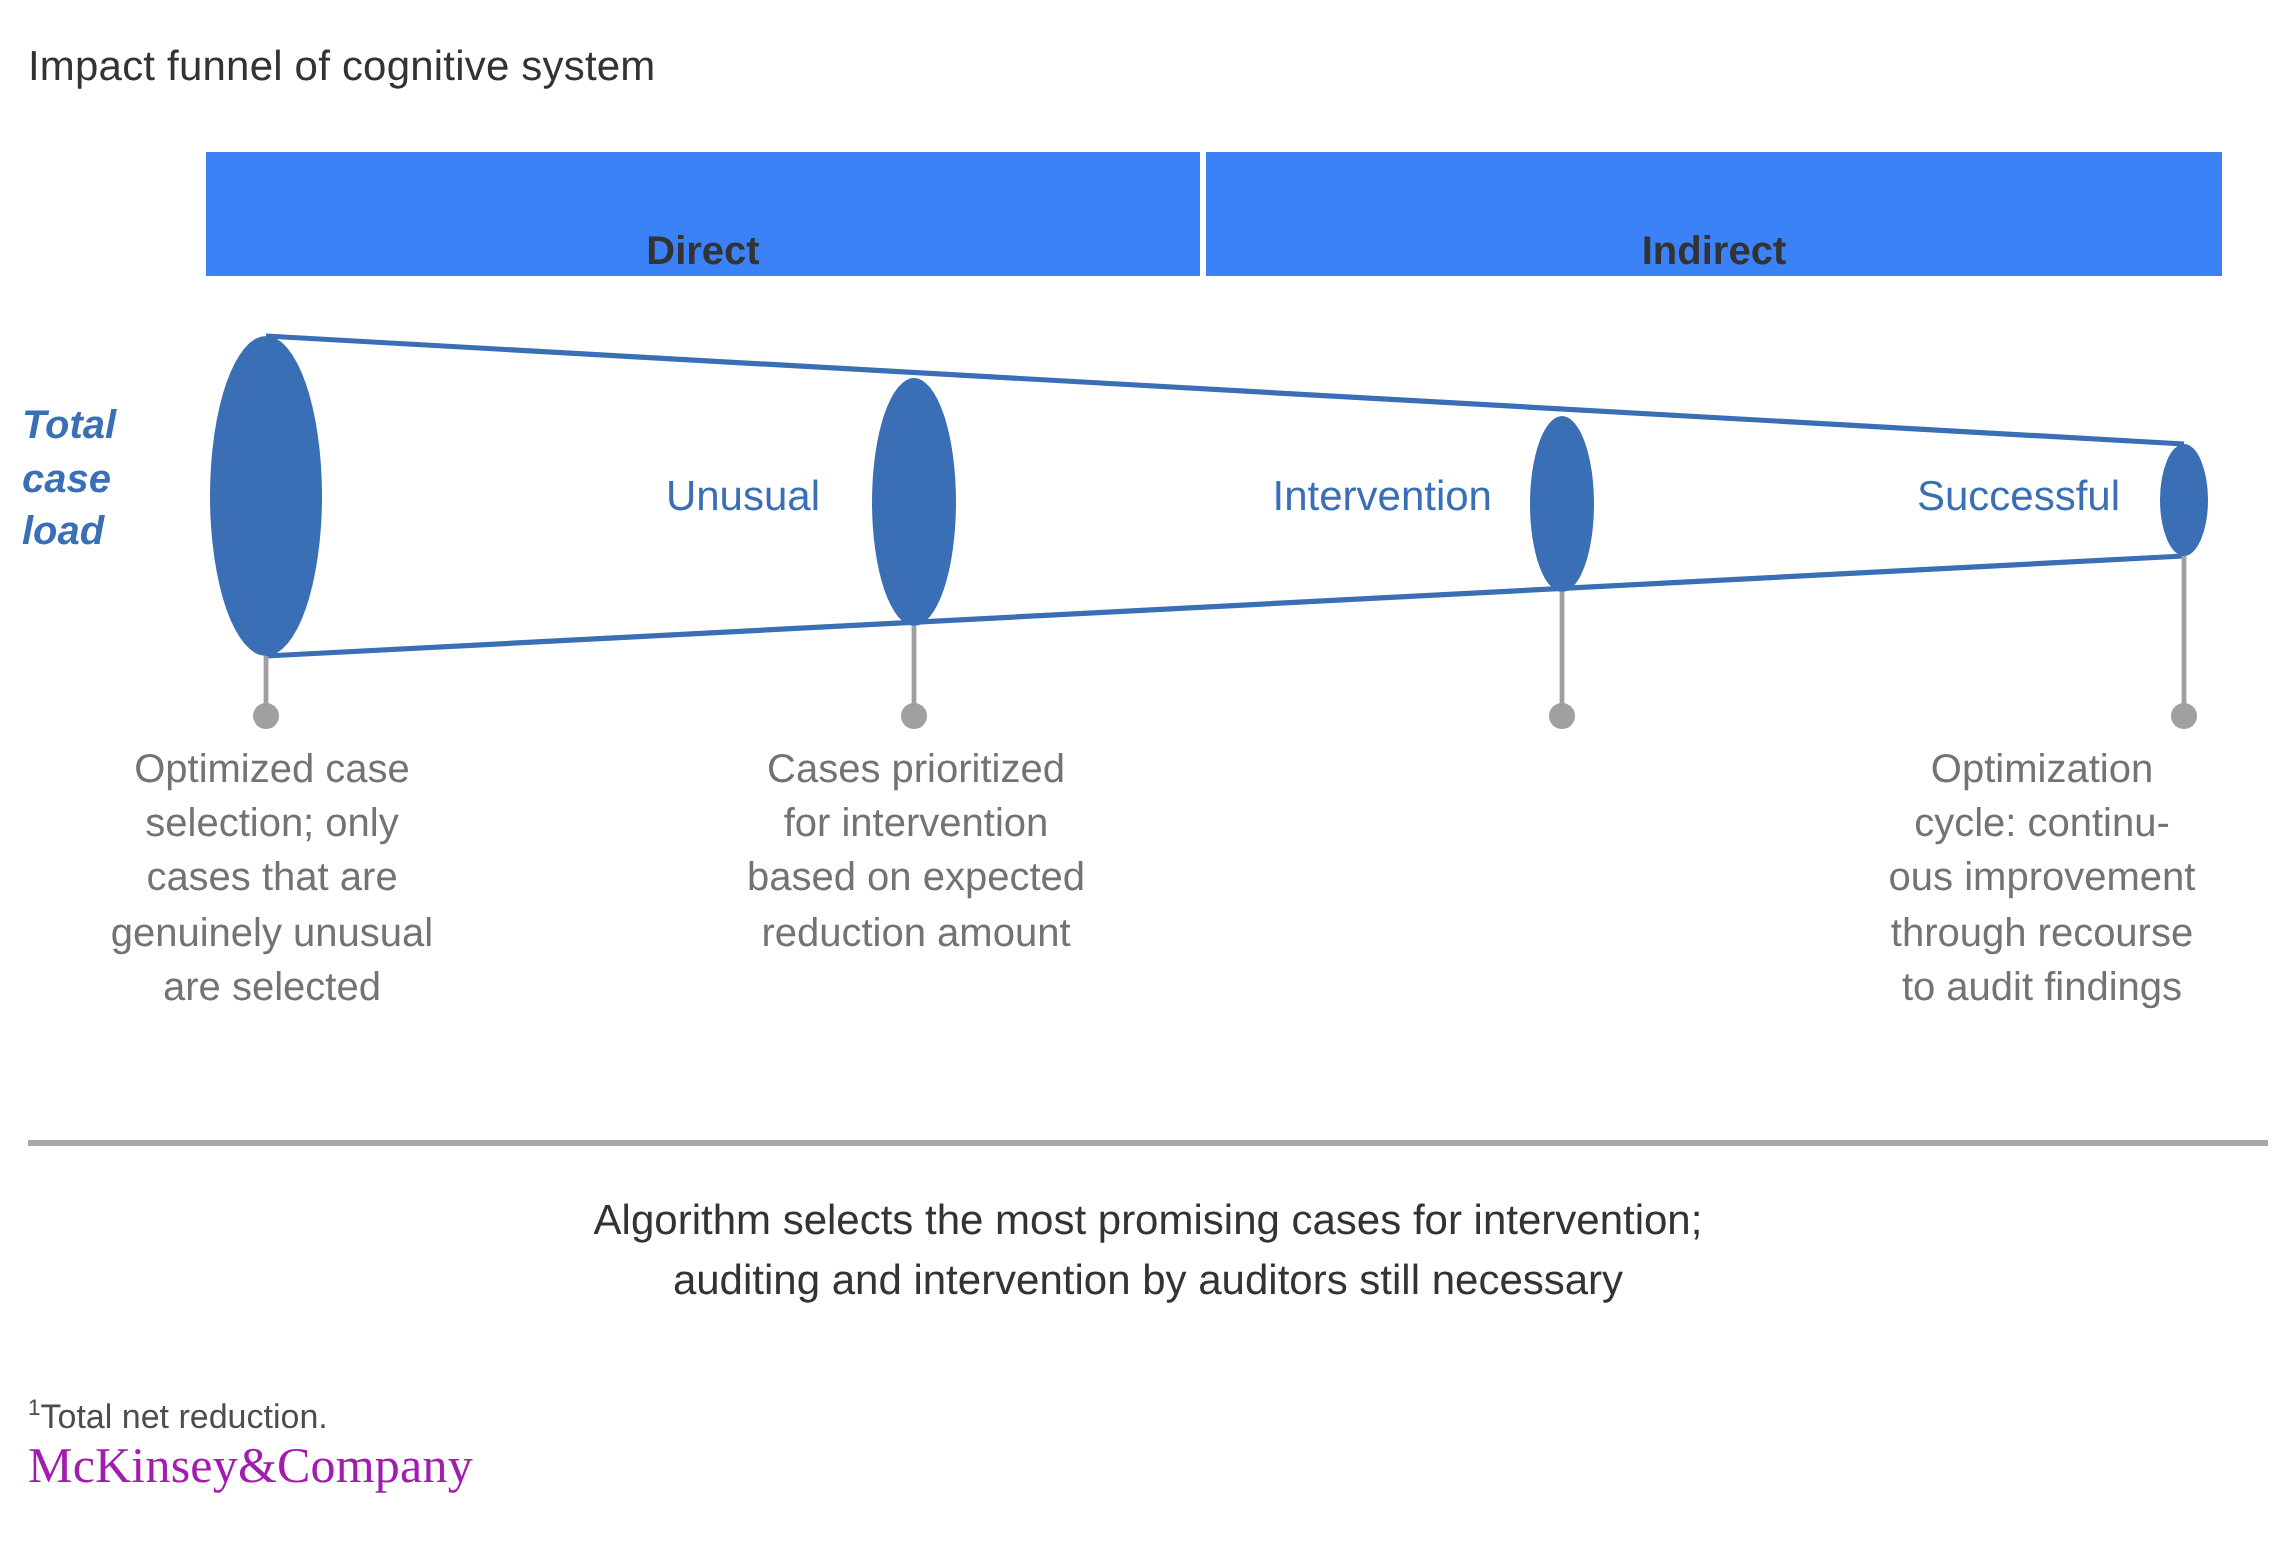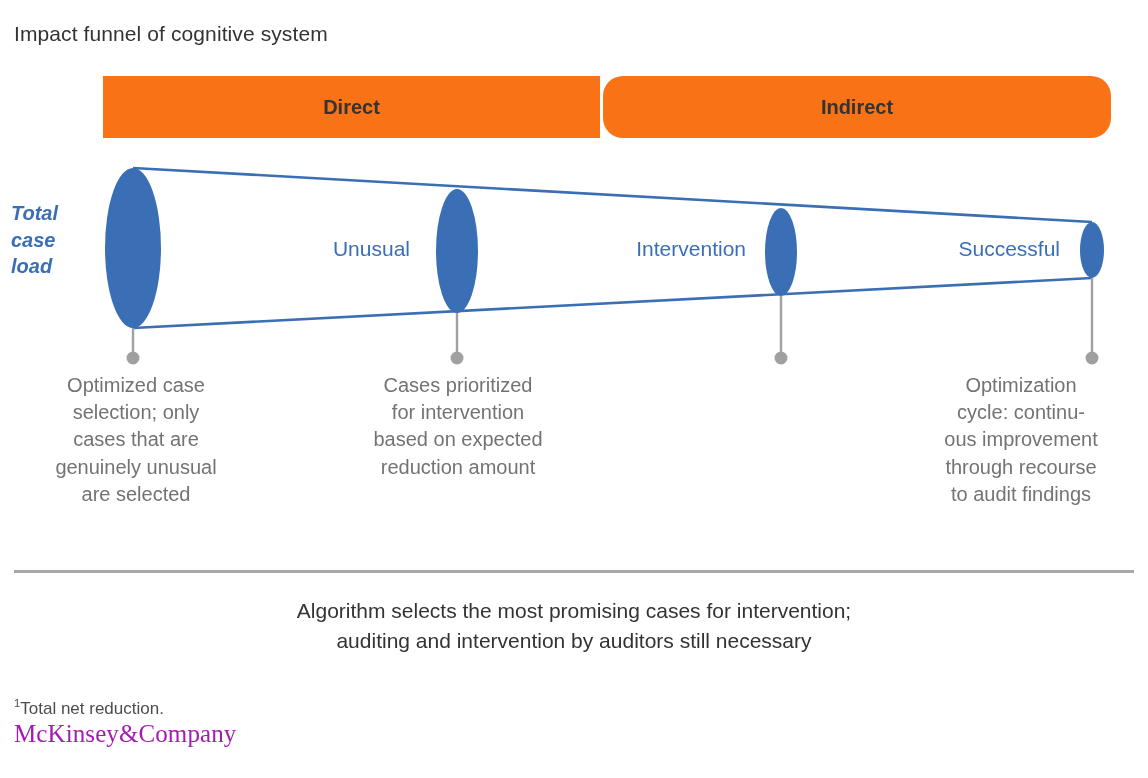--- a/index.html
+++ b/index.html
@@ -33,31 +33,31 @@
   
   .band {
     position: absolute;
     left: 103px;
     top: 76px;
     width: 1008px;
     height: 62px;
     display: flex;
   }
   .band-cell {
-    background: #f97316;
+    background: #3b82f6;
     display: flex;
-    align-items: center;
+    align-items: flex-end;
     justify-content: center;
     font-size: 20px;
     font-weight: bold;
     color: #333333;
   }
   .band-cell.direct { width: 497px; }
   .band-divider { width: 3px; background: #ffffff; }
-  .band-cell.indirect { flex: 1 1 auto; border-radius: 20px; }
+  .band-cell.indirect { flex: 1 1 auto; }
 
   
   .funnel-stage {
     position: absolute;
     left: 0;
     top: 150px;
     width: 1148px;
     height: 230px;
   }
   .funnel-stage svg { display: block; }

